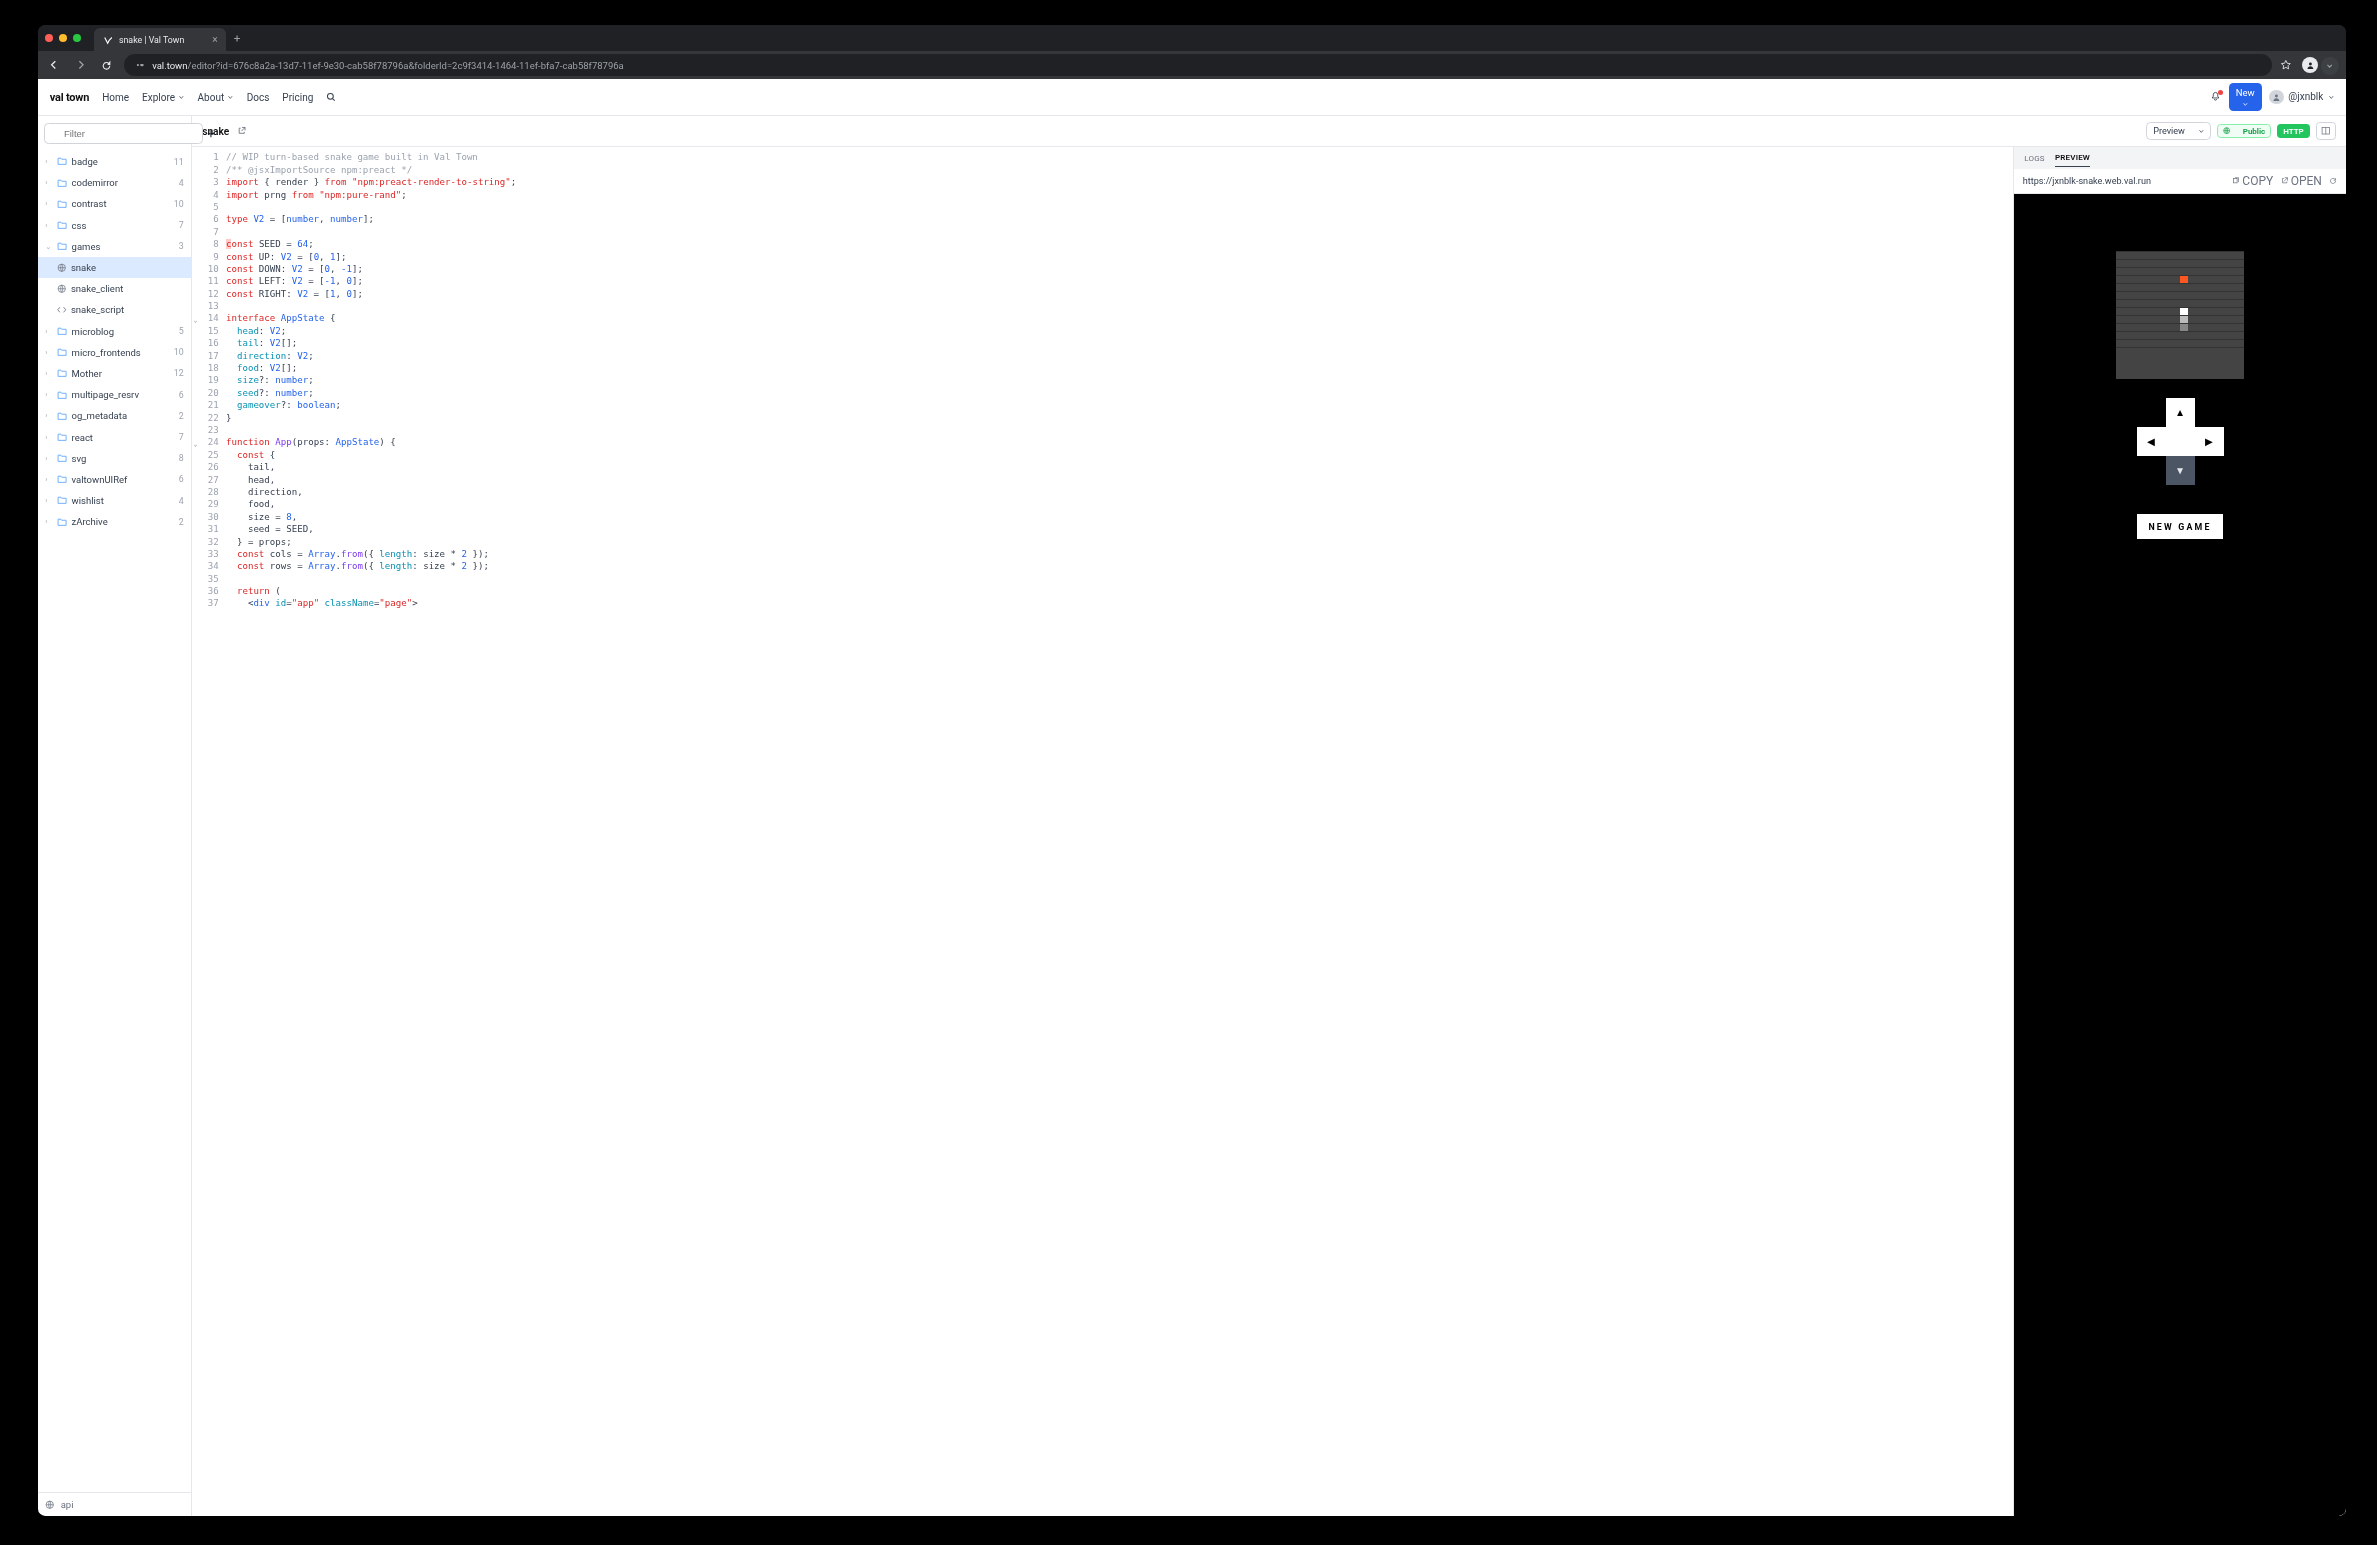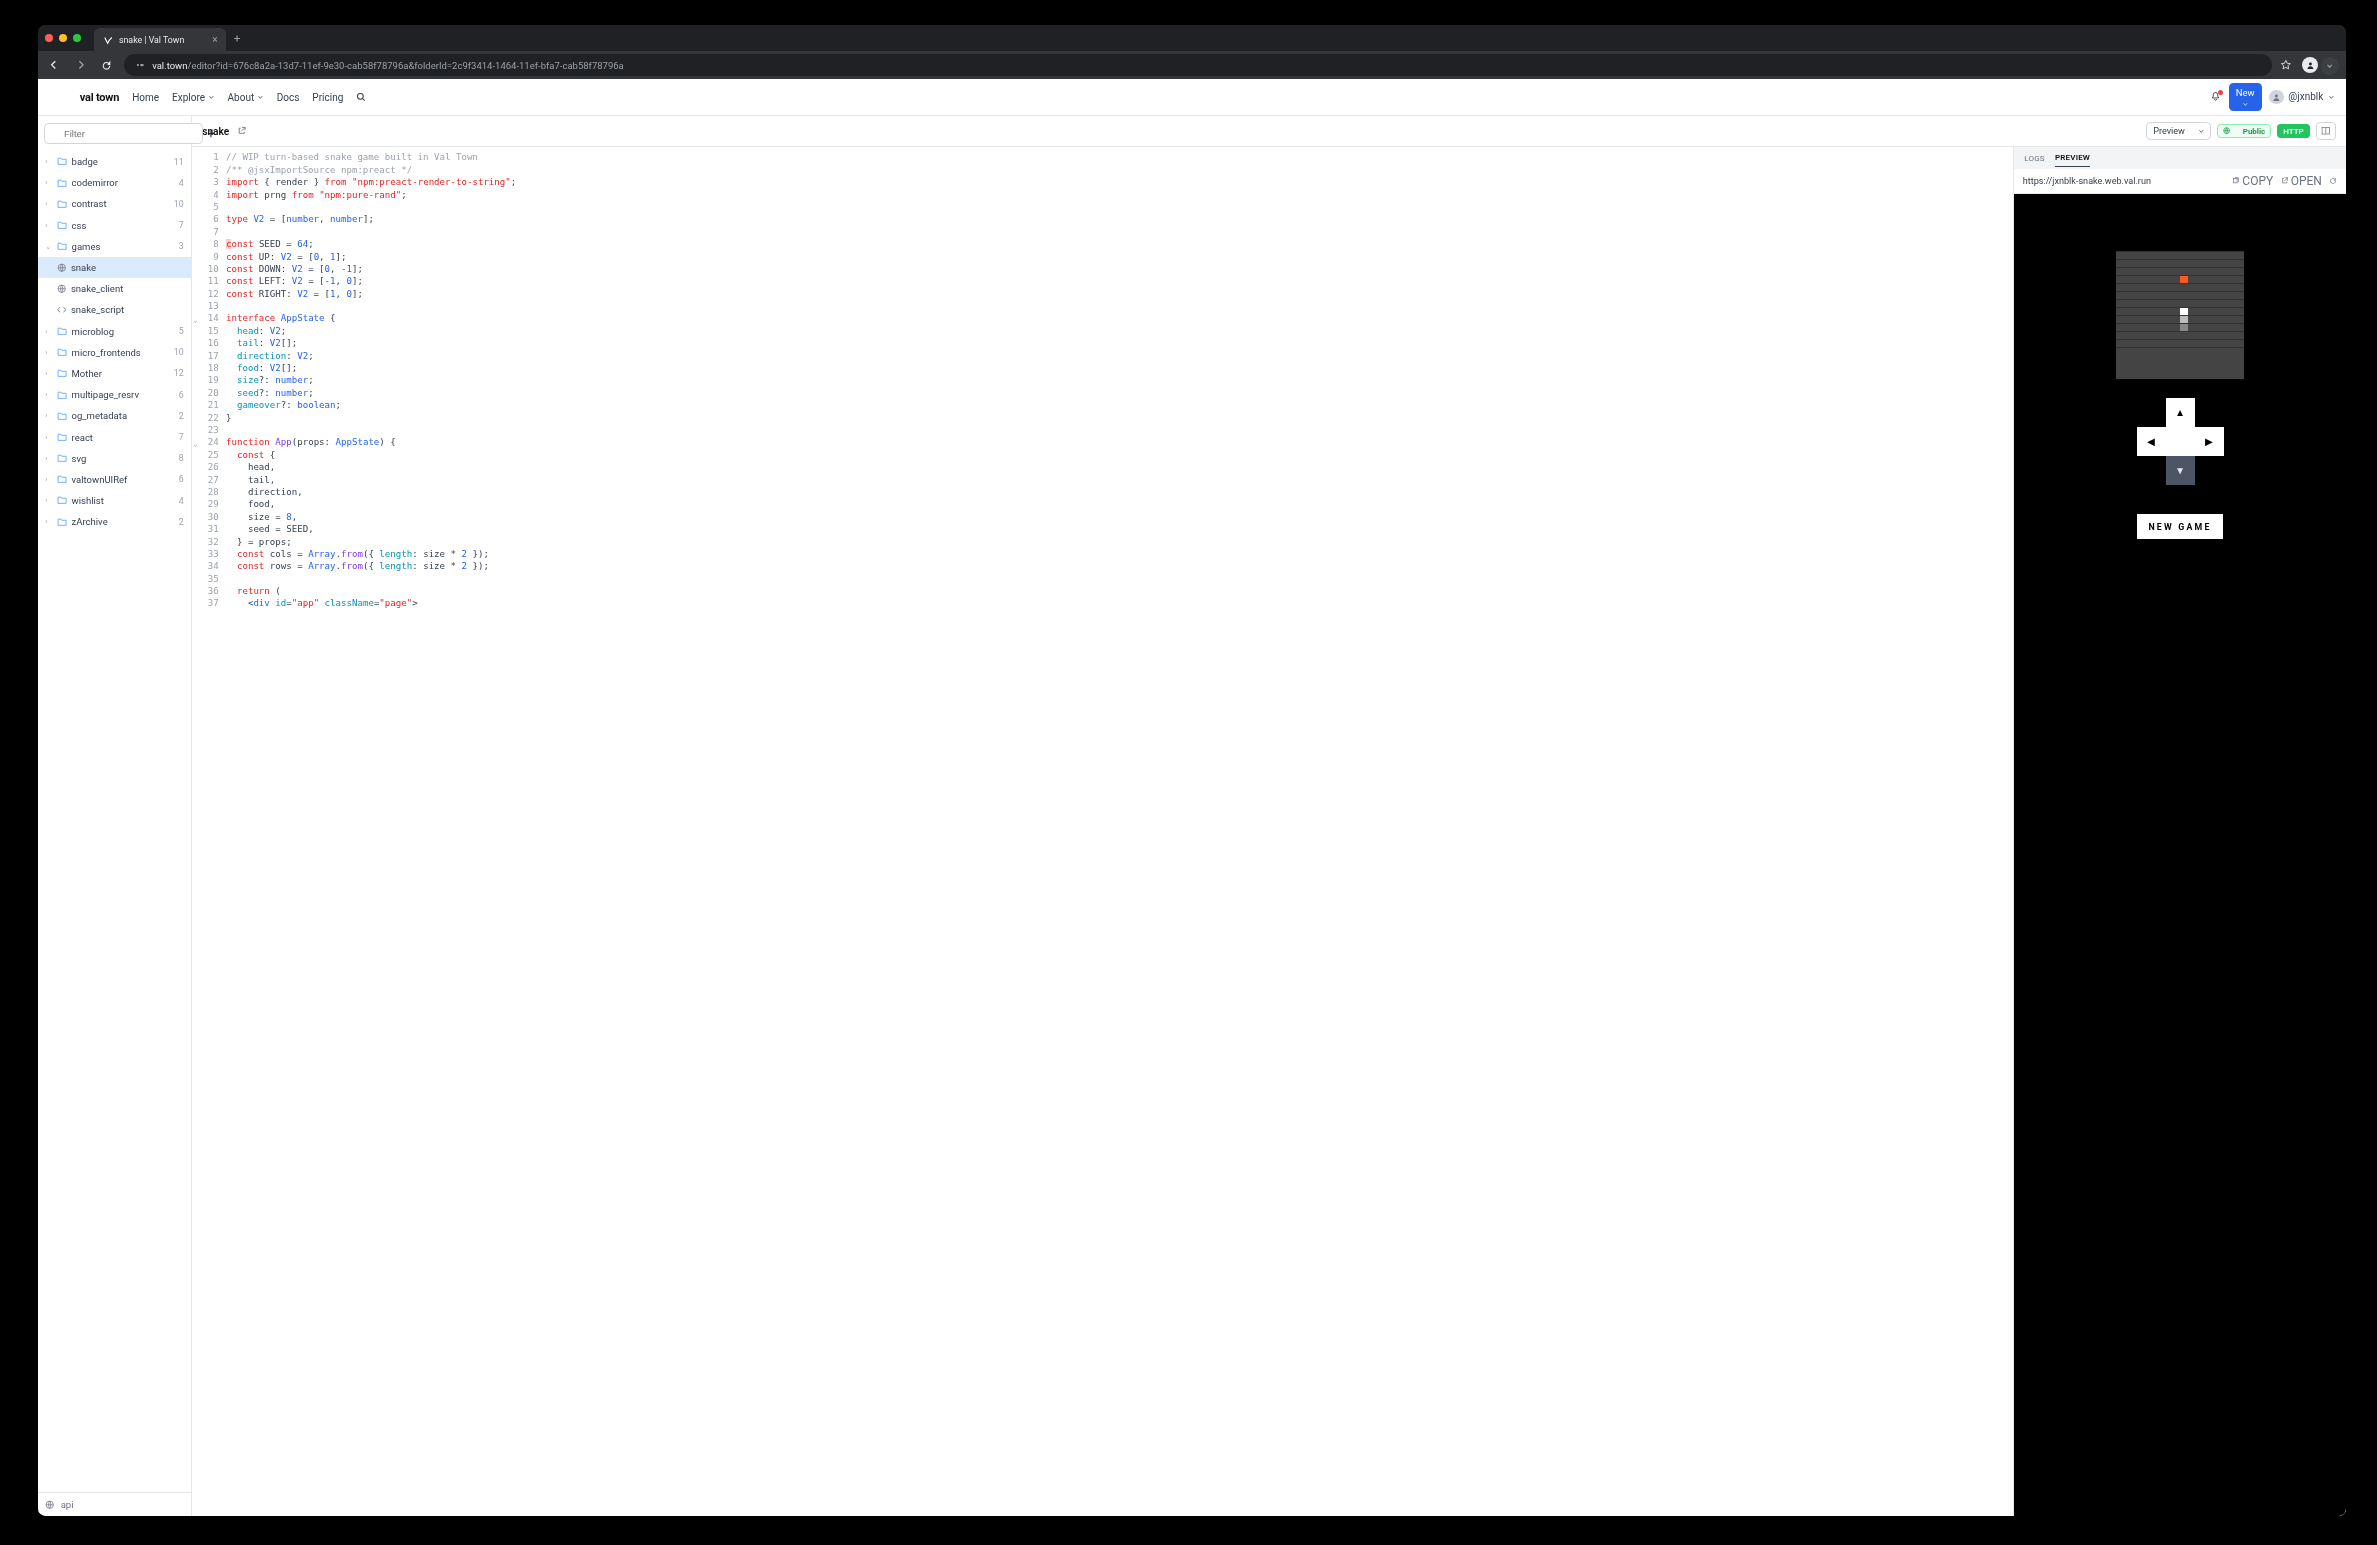--- a/index.html
+++ b/index.html
@@ -63,21 +63,21 @@
   position: absolute; top: 32px; right: 7.3px; width: 17.6px; height: 17.6px;
   background: #3c4043; border-radius: 8.8px; color: #9aa0a6;
   display: flex; align-items: center; justify-content: center;
 }
 
 .app { flex: 1; background: #fff; display: flex; flex-direction: column; overflow: hidden; }
 .app-header {
   height: 37px; border-bottom: 0.7px solid #e5e7eb; display: flex;
   align-items: center; padding: 0 11.7px; gap: 13px;
 }
-.logo { font-weight: 700; font-size: 11px; color: #111; letter-spacing: -0.2px; margin-left: 30px; }
+.logo { font-weight: 700; font-size: 11px; color: #111; letter-spacing: -0.2px; }
 .nav-link { color: #374151; font-size: 10px; display: flex; align-items: center; gap: 2.9px; }
 .header-right { margin-left: auto; display: flex; align-items: center; gap: 7.3px; }
 .bell { position: relative; color: #374151; }
 .bell .dot { position: absolute; top: -1.5px; right: -1.5px; width: 5.1px; height: 5.1px; background: #ef4444; border-radius: 50%; }
 .new-btn { background: #2563eb; color: #fff; padding: 3.7px 7.3px; border-radius: 4.4px; font-size: 9.5px; display: flex; align-items: center; gap: 2.9px; flex-direction: column; }
 .user-chip { display: flex; align-items: center; gap: 4.4px; color: #374151; font-size: 10px; }
 .user-chip .av { width: 14.6px; height: 14.6px; border-radius: 50%; background: #d1d5db; display: flex; align-items: center; justify-content: center; font-size: 8px; }
 
 .workspace { flex: 1; display: flex; overflow: hidden; }
 .sidebar { width: 154px; border-right: 0.7px solid #e5e7eb; display: flex; flex-direction: column; }
@@ -572,22 +572,22 @@
                 <div class="line"><span class="tok-punct">  </span><span class="tok-prop">tail</span><span class="tok-punct">: </span><span class="tok-type">V2</span><span class="tok-punct">[];</span></div>
                 <div class="line"><span class="tok-punct">  </span><span class="tok-prop">direction</span><span class="tok-punct">: </span><span class="tok-type">V2</span><span class="tok-punct">;</span></div>
                 <div class="line"><span class="tok-punct">  </span><span class="tok-prop">food</span><span class="tok-punct">: </span><span class="tok-type">V2</span><span class="tok-punct">[];</span></div>
                 <div class="line"><span class="tok-punct">  </span><span class="tok-prop">size</span><span class="tok-punct">?: </span><span class="tok-type">number</span><span class="tok-punct">;</span></div>
                 <div class="line"><span class="tok-punct">  </span><span class="tok-prop">seed</span><span class="tok-punct">?: </span><span class="tok-type">number</span><span class="tok-punct">;</span></div>
                 <div class="line"><span class="tok-punct">  </span><span class="tok-prop">gameover</span><span class="tok-punct">?: </span><span class="tok-type">boolean</span><span class="tok-punct">;</span></div>
                 <div class="line"><span class="tok-punct">}</span></div>
                 <div class="line"></div>
                 <div class="line"><span class="tok-keyword">function</span><span class="tok-punct"> </span><span class="tok-func">App</span><span class="tok-punct">(</span><span class="tok-ident">props</span><span class="tok-punct">: </span><span class="tok-type">AppState</span><span class="tok-punct">) {</span></div>
                 <div class="line"><span class="tok-punct">  </span><span class="tok-keyword">const</span><span class="tok-punct"> {</span></div>
+                <div class="line"><span class="tok-punct">    </span><span class="tok-ident">tail</span><span class="tok-punct">,</span></div>
                 <div class="line"><span class="tok-punct">    </span><span class="tok-ident">head</span><span class="tok-punct">,</span></div>
-                <div class="line"><span class="tok-punct">    </span><span class="tok-ident">tail</span><span class="tok-punct">,</span></div>
                 <div class="line"><span class="tok-punct">    </span><span class="tok-ident">direction</span><span class="tok-punct">,</span></div>
                 <div class="line"><span class="tok-punct">    </span><span class="tok-ident">food</span><span class="tok-punct">,</span></div>
                 <div class="line"><span class="tok-punct">    </span><span class="tok-ident">size</span><span class="tok-punct"> = </span><span class="tok-number">8</span><span class="tok-punct">,</span></div>
                 <div class="line"><span class="tok-punct">    </span><span class="tok-ident">seed</span><span class="tok-punct"> = </span><span class="tok-ident">SEED</span><span class="tok-punct">,</span></div>
                 <div class="line"><span class="tok-punct">  } = </span><span class="tok-ident">props</span><span class="tok-punct">;</span></div>
                 <div class="line"><span class="tok-punct">  </span><span class="tok-keyword">const</span><span class="tok-punct"> </span><span class="tok-ident">cols</span><span class="tok-punct"> = </span><span class="tok-type">Array</span><span class="tok-punct">.</span><span class="tok-func">from</span><span class="tok-punct">({ </span><span class="tok-prop">length</span><span class="tok-punct">: </span><span class="tok-ident">size</span><span class="tok-punct"> * </span><span class="tok-number">2</span><span class="tok-punct"> });</span></div>
                 <div class="line"><span class="tok-punct">  </span><span class="tok-keyword">const</span><span class="tok-punct"> </span><span class="tok-ident">rows</span><span class="tok-punct"> = </span><span class="tok-type">Array</span><span class="tok-punct">.</span><span class="tok-func">from</span><span class="tok-punct">({ </span><span class="tok-prop">length</span><span class="tok-punct">: </span><span class="tok-ident">size</span><span class="tok-punct"> * </span><span class="tok-number">2</span><span class="tok-punct"> });</span></div>
                 <div class="line"></div>
                 <div class="line"><span class="tok-punct">  </span><span class="tok-keyword">return</span><span class="tok-punct"> (</span></div>
                 <div class="line"><span class="tok-punct">    &lt;</span><span class="tok-type">div</span><span class="tok-punct"> </span><span class="tok-prop">id</span><span class="tok-punct">=</span><span class="tok-string">"app"</span><span class="tok-punct"> </span><span class="tok-prop">className</span><span class="tok-punct">=</span><span class="tok-string">"page"</span><span class="tok-punct">&gt;</span></div>

